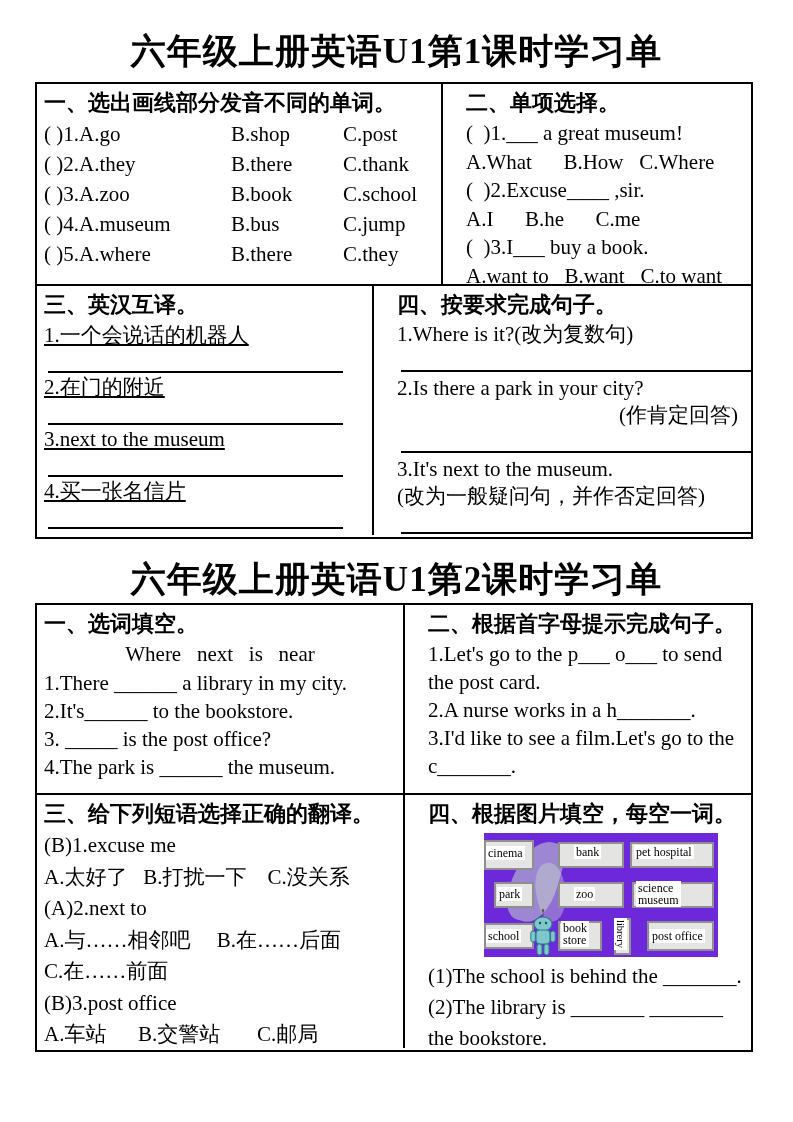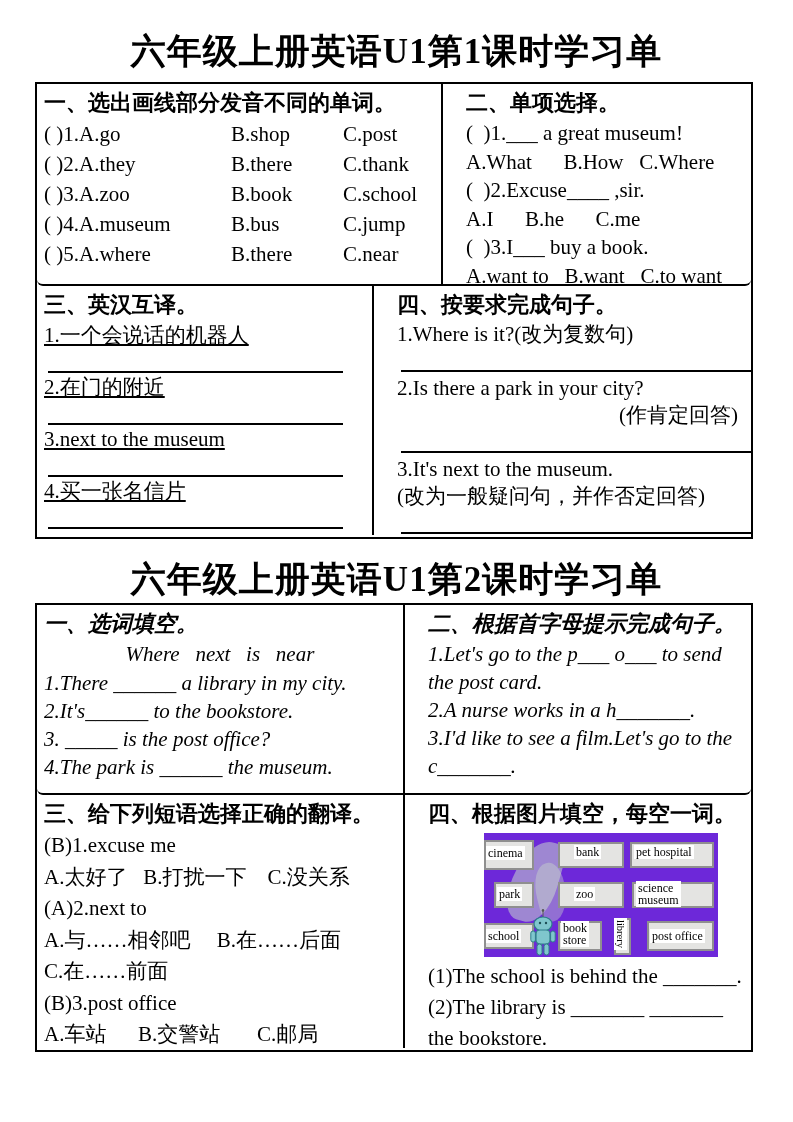--- a/index.html
+++ b/index.html
@@ -10,25 +10,25 @@
   }
   .title {
     position:absolute; left:0; width:100%; text-align:center;
     font-size:35px; font-weight:bold; letter-spacing:1px; white-space:nowrap;
   }
   .title1 { top:28px;text-align:center; }
   .title2 { top:556px; }
   .tbl { position:absolute; left:35px; width:718px; border:2px solid #000; box-sizing:border-box; background:#fff; }
   .tbl1 { top:82px; height:457px; }
   .tbl2 { top:603px; height:449px; }
-  .row { display:flex; width:100%; box-sizing:border-box;border-radius:6px; }
+  .row { display:flex; width:100%; box-sizing:border-box; }
   .row-top { border-bottom:2px solid #000; }
   .r1a { height:202px; }
   .r1b { height:249px; }
-  .r2a { height:190px;font-style:italic; }
+  .r2a { height:190px; }
   .r2b { height:253px; }
   .cell { box-sizing:border-box; padding:3px 7px; overflow:hidden; position:relative; }
   .cell-l { border-right:2px solid #000; }
   .cA { width:406px; }
   .cC { width:337px; }
   .cE { width:368px; }
   .cG { width:368px; }
   .cell-r { flex:1;padding-left:23px; }
   .hdr { font-weight:bold; font-size:22px; line-height:32px; white-space:pre-wrap; }
   .optrow { display:flex; font-size:21px; line-height:30px; }
@@ -86,21 +86,21 @@
           <span class="col-c">C.school</span>
         </div>
         <div class="optrow">
           <span class="col-a">(  )4.A.museum</span>
           <span class="col-b">B.bus</span>
           <span class="col-c">C.jump</span>
         </div>
         <div class="optrow">
           <span class="col-a">(  )5.A.where</span>
           <span class="col-b">B.there</span>
-          <span class="col-c">C.near</span>
+          <span class="col-c">C.they</span>
         </div>
       </div>
       <div class="cell cell-r">
         <div class="hdr">二、单项选择。</div>
         <div class="mline">(  )1.___ a great museum!</div>
         <div class="mline">A.What      B.How   C.Where</div>
         <div class="mline">(  )2.Excuse____ ,sir.</div>
         <div class="mline">A.I      B.he      C.me</div>
         <div class="mline">(  )3.I___ buy a book.</div>
         <div class="mline">A.want to   B.want   C.to want</div>

